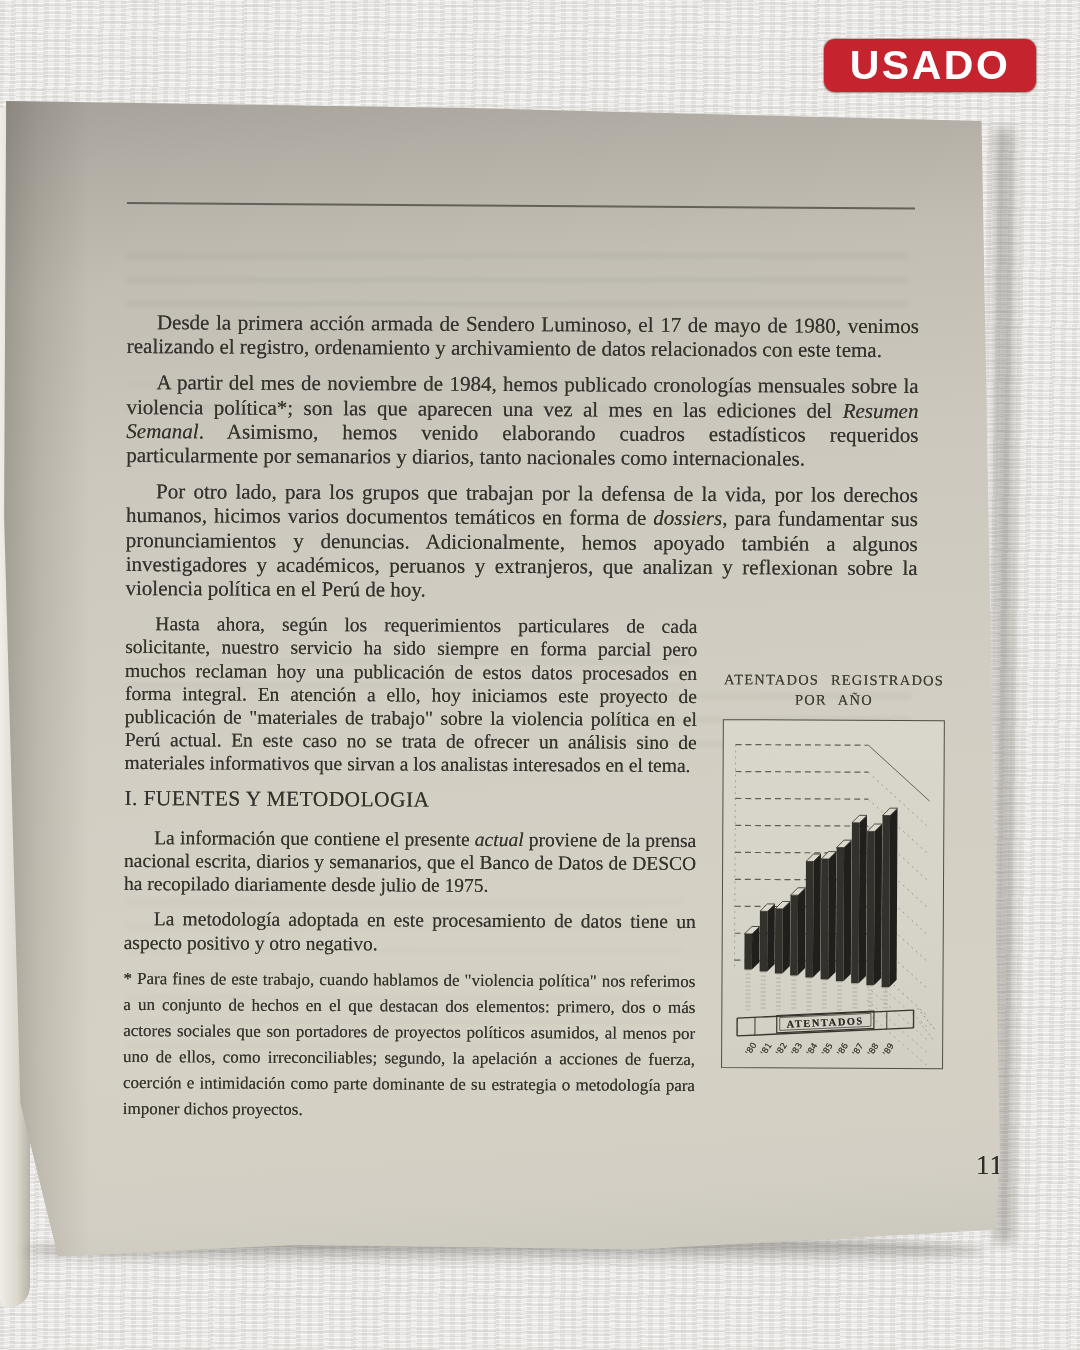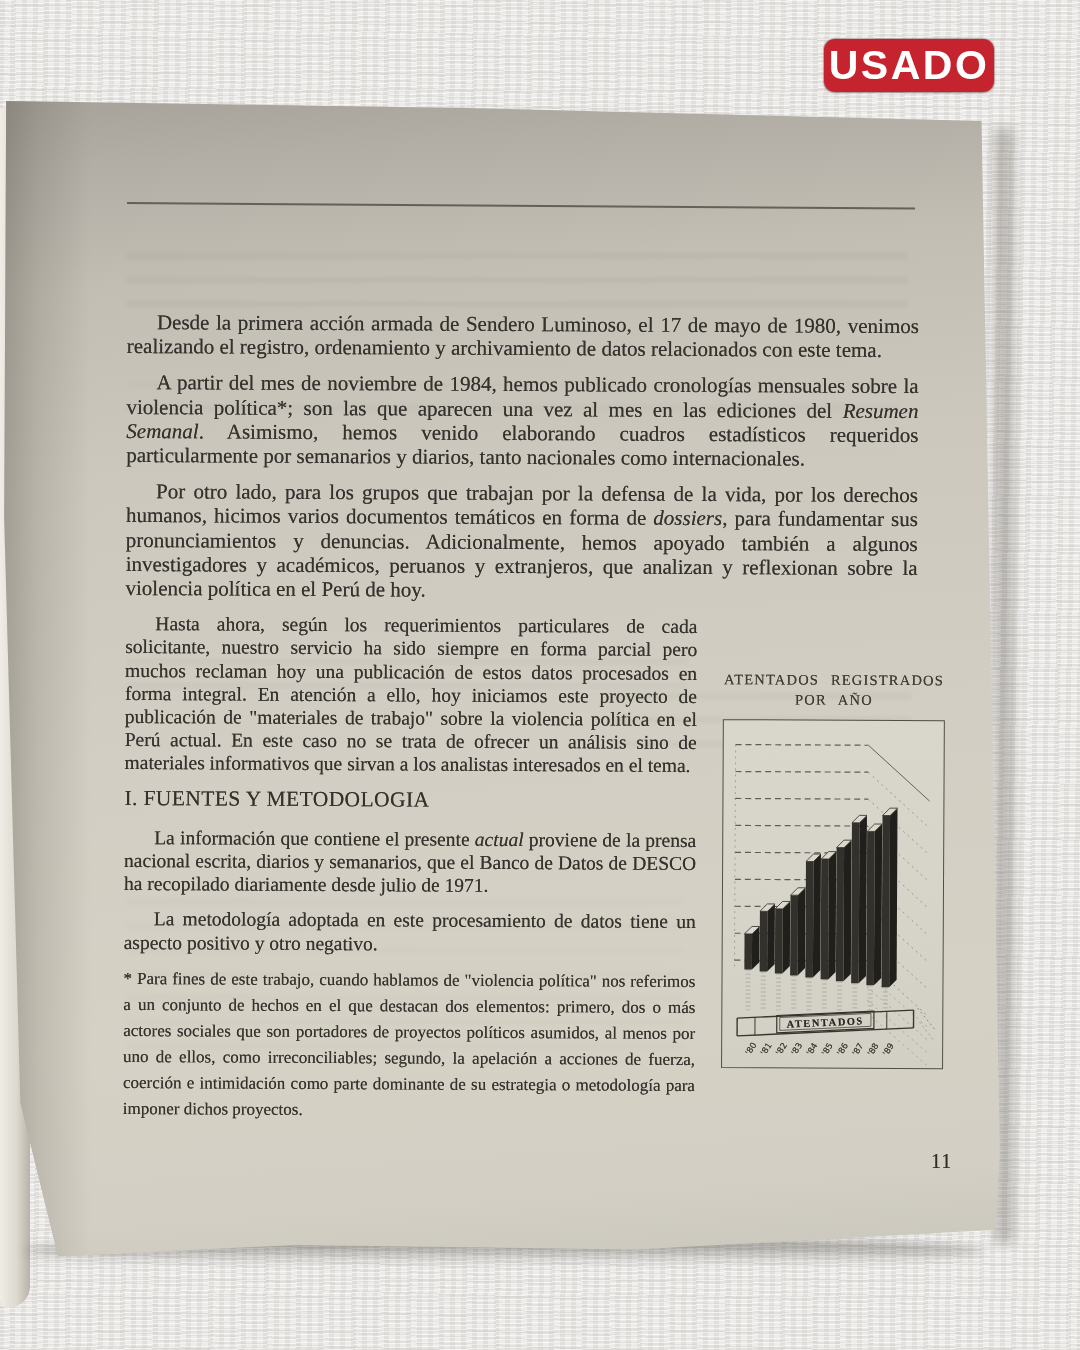--- a/index.html
+++ b/index.html
@@ -67,25 +67,25 @@
   .chart-title{
     margin:54px 0 10px 0;text-align:center;font-size:14.5px;line-height:20px;
     letter-spacing:1.2px;word-spacing:7px;color:#3f3c35;
   }
   .chart-box{
     width:222px;height:349px;border:1.5px solid #514e47;box-sizing:border-box;
     background:linear-gradient(180deg,#d9d6cb,#d6d3c8 60%,#d2cfc4);
   }
   .chart-box svg{display:block;width:100%;height:100%;}
   .page-number{
-    position:absolute;left:935px;top:1052px;font-size:20px;color:#2f2d29;
+    position:absolute;left:980px;top:1052px;font-size:27px;color:#2f2d29;
     letter-spacing:1px;text-shadow:0 0 .5px rgba(44,42,38,.7);
   }
   .badge{
-    position:absolute;left:824px;top:39px;width:170px;height:53px;
+    position:absolute;left:824px;top:39px;width:212px;height:53px;
     border-radius:11px;display:flex;align-items:center;justify-content:center;
     font-family:"Liberation Sans", sans-serif;font-weight:bold;font-size:41px;
     letter-spacing:2.5px;box-shadow:0 0 0 1px rgba(80,20,20,.25), 0 1px 3px rgba(60,40,40,.25);
   }
 </style>
 </head>
 <body>
 
 <div class="scene">
 
@@ -106,21 +106,21 @@
 
     <div class="content">
       <p><span>Desde la primera acción armada de Sendero Luminoso, el 17 de mayo de 1980, venimos realizando el registro, ordenamiento y archivamiento de datos relacionados con este tema.</span></p>
       <p><span>A partir del mes de noviembre de 1984, hemos publicado cronologías mensuales sobre la violencia política*; son las que aparecen una vez al mes en las ediciones del </span><em>Resumen Semanal</em><span>. Asimismo, hemos venido elaborando cuadros estadísticos requeridos particularmente por semanarios y diarios, tanto nacionales como internacionales.</span></p>
       <p><span>Por otro lado, para los grupos que trabajan por la defensa de la vida, por los derechos humanos, hicimos varios documentos temáticos en forma de </span><em>dossiers</em><span>, para fundamentar sus pronunciamientos y denuncias. Adicionalmente, hemos apoyado también a algunos investigadores y académicos, peruanos y extranjeros, que analizan y reflexionan sobre la violencia política en el Perú de hoy.</span></p>
 
       <div class="row">
         <div class="col-text">
           <p><span>Hasta ahora, según los requerimientos particulares de cada solicitante, nuestro servicio ha sido siempre en forma parcial pero muchos reclaman hoy una publicación de estos datos procesados en forma integral. En atención a ello, hoy iniciamos este proyecto de publicación de "materiales de trabajo" sobre la violencia política en el Perú actual. En este caso no se trata de ofrecer un análisis sino de materiales informativos que sirvan a los analistas interesados en el tema.</span></p>
           <h2 class="heading">I. FUENTES Y METODOLOGIA</h2>
-          <p><span>La información que contiene el presente </span><em>actual</em><span> proviene de la prensa nacional escrita, diarios y semanarios, que el Banco de Datos de DESCO ha recopilado diariamente desde julio de 1971.</span></p>
+          <p><span>La información que contiene el presente </span><em>actual</em><span> proviene de la prensa nacional escrita, diarios y semanarios, que el Banco de Datos de DESCO ha recopilado diariamente desde julio de 1975.</span></p>
           <p><span>La metodología adoptada en este procesamiento de datos tiene un aspecto positivo y otro negativo.</span></p>
           <p class="footnote"><span>* Para fines de este trabajo, cuando hablamos de "violencia política" nos referimos a un conjunto de hechos en el que destacan dos elementos: primero, dos o más actores sociales que son portadores de proyectos políticos asumidos, al menos por uno de ellos, como irreconciliables; segundo, la apelación a acciones de fuerza, coerción e intimidación como parte dominante de su estrategia o metodología para imponer dichos proyectos.</span></p>
         </div>
 
         <div class="col-chart">
           <div class="chart-title">
             <span>ATENTADOS  REGISTRADOS</span><br>
             <span>POR  AÑO</span>
           </div>
           <div class="chart-box">

